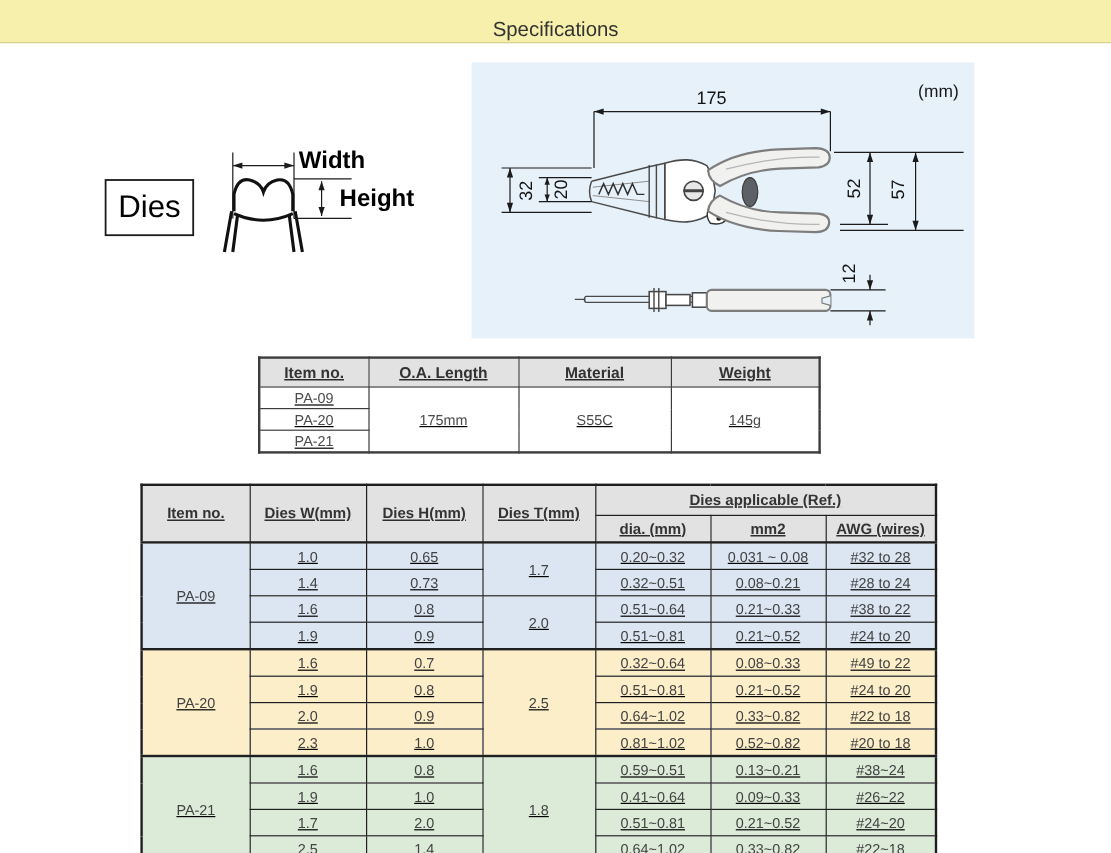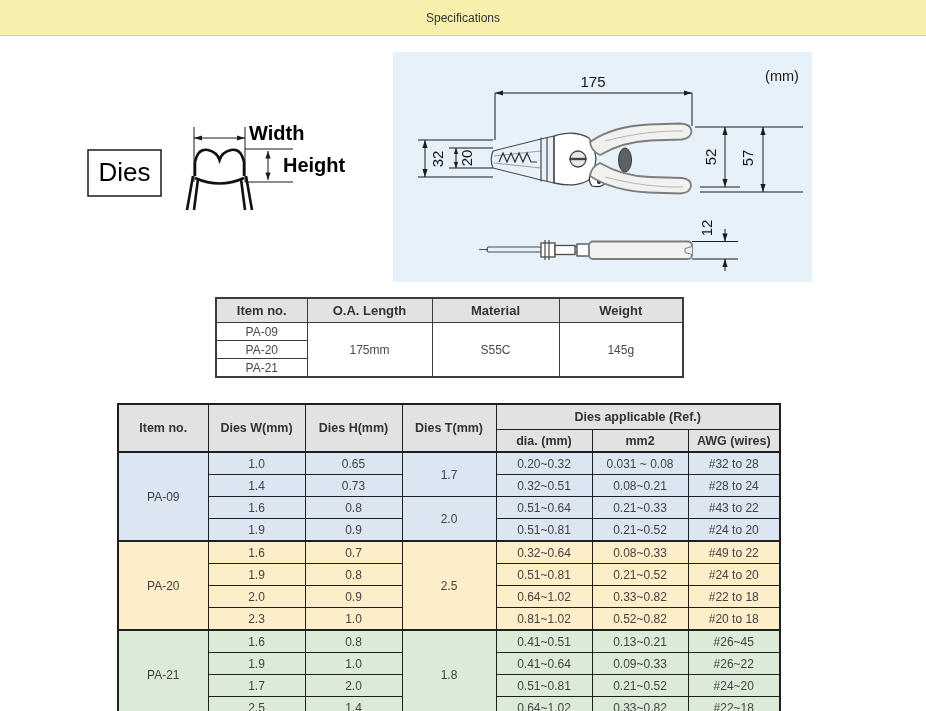--- a/index.html
+++ b/index.html
@@ -1,30 +1,30 @@
 <!DOCTYPE html>
 <html><head>
 <meta charset="utf-8">
 <style>
   html,body{margin:0;padding:0;background:#fff;}
   .page{position:relative;width:926px;height:711px;background:#fff;overflow:hidden;
         font-family:"Liberation Sans",sans-serif;}
   .topbar{position:absolute;left:0;top:0;width:926px;height:35px;background:#f7f0ac;
-          border-bottom:1px solid #d9d28f;display:flex;align-items:center;justify-content:center;
-          font-size:12px;color:#333;}
+          border-bottom:1px solid #d9d28f;display:flex;align-items:flex-end;justify-content:center;
+          font-size:17px;color:#333;}
   .dies-fig{position:absolute;left:86px;top:110px;}
   .pliers-fig{position:absolute;left:393px;top:52px;width:419px;height:230px;background:#e7f1f9;}
   svg text{font-family:"Liberation Sans",sans-serif;}
   .dim{stroke:#1b1b1b;stroke-width:1;fill:none;}
   .dimf{fill:#1b1b1b;stroke:none;}
   .dimt{fill:#141414;font-size:15px;}
   .tool{stroke:#4a4a4a;stroke-width:1.3;fill:#fff;}
   .toolln{stroke:#4a4a4a;stroke-width:1.2;fill:none;}
   .handle{fill:#f1f1f0;stroke:#7d7d7d;stroke-width:1.8;}
-  table{border-collapse:collapse;table-layout:fixed;}
+  table{border-collapse:collapse;table-layout:fixed;text-decoration:underline;}
   table th,table td{padding:0;overflow:hidden;white-space:nowrap;}
   .tbl1{position:absolute;left:215px;top:297px;width:467px;border:2px solid #3c3c3c;}
   .tbl1 th{background:#e2e2e2;font-size:13px;color:#333;height:23px;border:1px solid #3c3c3c;font-weight:bold;text-align:center;}
   .tbl1 td{font-size:12px;color:#4a4a4a;text-align:center;height:17px;border:1px solid #3c3c3c;background:#fff;}
   .tbl2{position:absolute;left:117px;top:403px;width:662px;border:2px solid #1f1f1f;}
   .tbl2 th{background:#e2e2e2;font-size:12.5px;color:#333;border:1px solid #1f1f1f;font-weight:bold;text-align:center;}
   .tbl2 .hr1 th{height:24px;}
   .tbl2 .hr2 th{height:21px;}
   .tbl2 td{font-size:12px;color:#424242;text-align:center;border:1px solid #1f1f1f;height:21px;}
   .tbl2 thead{border-bottom:2px solid #1f1f1f;}
@@ -218,21 +218,21 @@
         <td>0.32~0.51</td>
         <td>0.08~0.21</td>
         <td>#28 to 24</td>
       </tr>
       <tr>
         <td>1.6</td>
         <td>0.8</td>
         <td rowspan="2">2.0</td>
         <td>0.51~0.64</td>
         <td>0.21~0.33</td>
-        <td>#43 to 22</td>
+        <td>#38 to 22</td>
       </tr>
       <tr>
         <td>1.9</td>
         <td>0.9</td>
         <td>0.51~0.81</td>
         <td>0.21~0.52</td>
         <td>#24 to 20</td>
       </tr>
     </tbody>
 
@@ -268,23 +268,23 @@
         <td>#20 to 18</td>
       </tr>
     </tbody>
 
     <tbody class="g2">
       <tr>
         <td rowspan="4">PA-21</td>
         <td>1.6</td>
         <td>0.8</td>
         <td rowspan="4">1.8</td>
-        <td>0.41~0.51</td>
+        <td>0.59~0.51</td>
         <td>0.13~0.21</td>
-        <td>#26~45</td>
+        <td>#38~24</td>
       </tr>
       <tr>
         <td>1.9</td>
         <td>1.0</td>
         <td>0.41~0.64</td>
         <td>0.09~0.33</td>
         <td>#26~22</td>
       </tr>
       <tr>
         <td>1.7</td>

